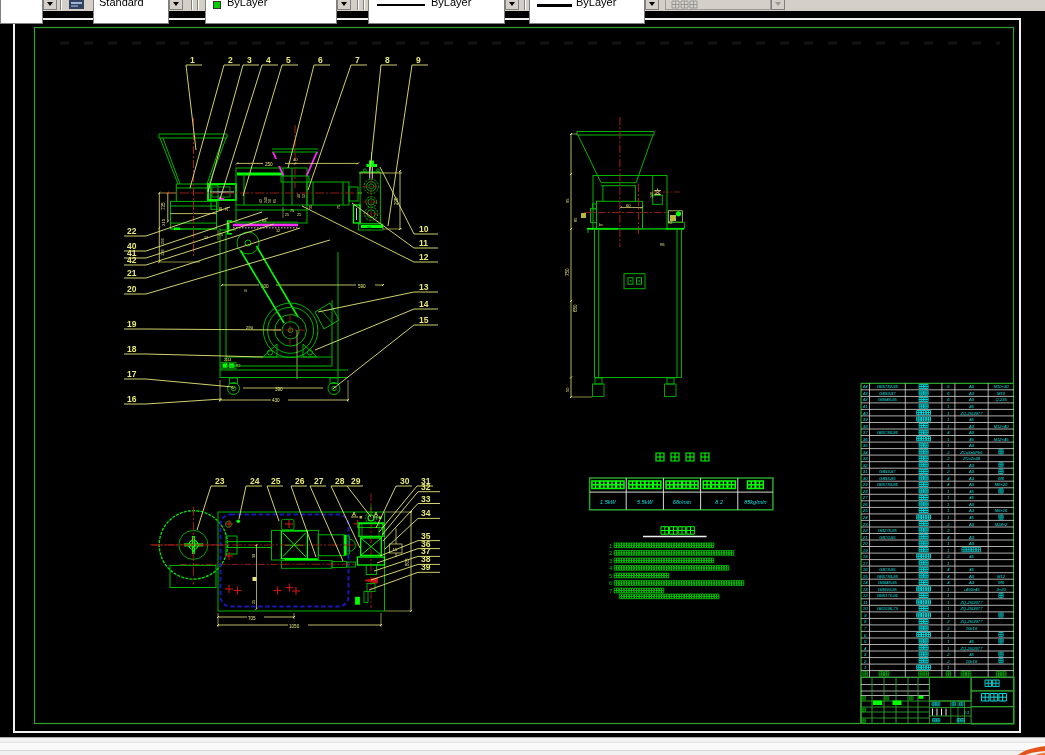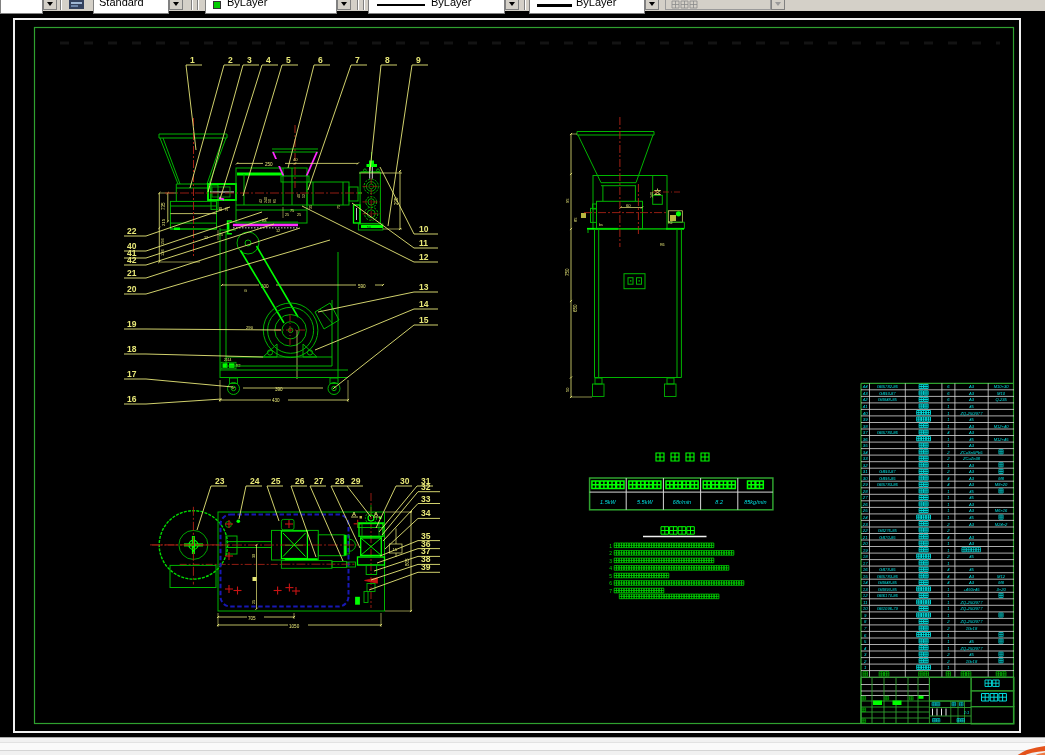--- a/index.html
+++ b/index.html
@@ -1,17 +1,17 @@
 <!DOCTYPE html>
 <html><head><meta charset="utf-8">
 <style>
 html,body{margin:0;padding:0;width:1045px;height:755px;background:#000;overflow:hidden}
 *{box-sizing:border-box}
 #tb{position:absolute;left:0;top:0;width:1045px;height:11px;background:#d4d0c8;z-index:5}
-.wf{position:absolute;top:0;height:14px;background:#fff;border:1px solid #808080;border-top:none}
+.wf{position:absolute;top:0;height:24px;background:#fff;border:1px solid #808080;border-top:none}
 .ab{position:absolute;top:0;height:10px;width:14px;background:#d4d0c8;border:1px solid #808080;border-top:none}
 .ab:after{content:'';position:absolute;left:3px;top:2px;border-left:3.5px solid transparent;border-right:3.5px solid transparent;border-top:4px solid #000}
 .abg:after{border-top-color:#9a9a9a}
 .tt{position:absolute;top:-4px;font:11px 'Liberation Sans',sans-serif;color:#000;white-space:nowrap}
 .sep{position:absolute;top:0;width:2px;height:10px;border-left:1px solid #808080;border-right:1px solid #fff}
 #sb{position:absolute;left:0;top:737px;width:1045px;height:18px;background:#f1f1f1;border-top:1px solid #aaa;z-index:5}
 #sbi{position:absolute;left:0;top:4px;width:1045px;height:9px;background:#fafafa;border-top:1px solid #e2e2e2;border-bottom:1px solid #d5d5d5}
 </style></head>
 <body>
 <svg width="1045" height="755" viewBox="0 0 1045 755" style="position:absolute;top:0;left:0">

